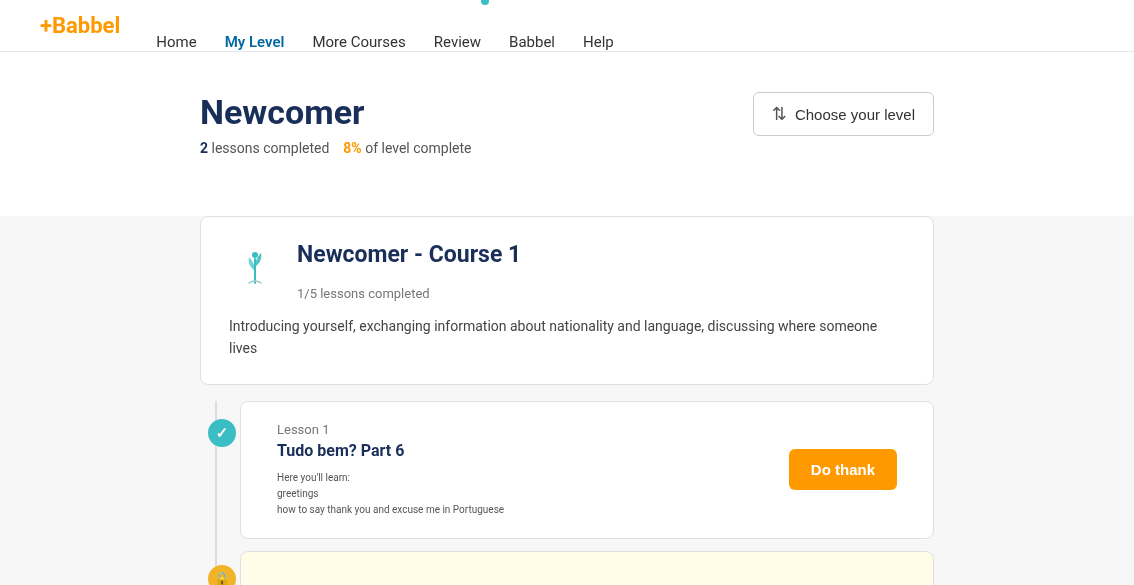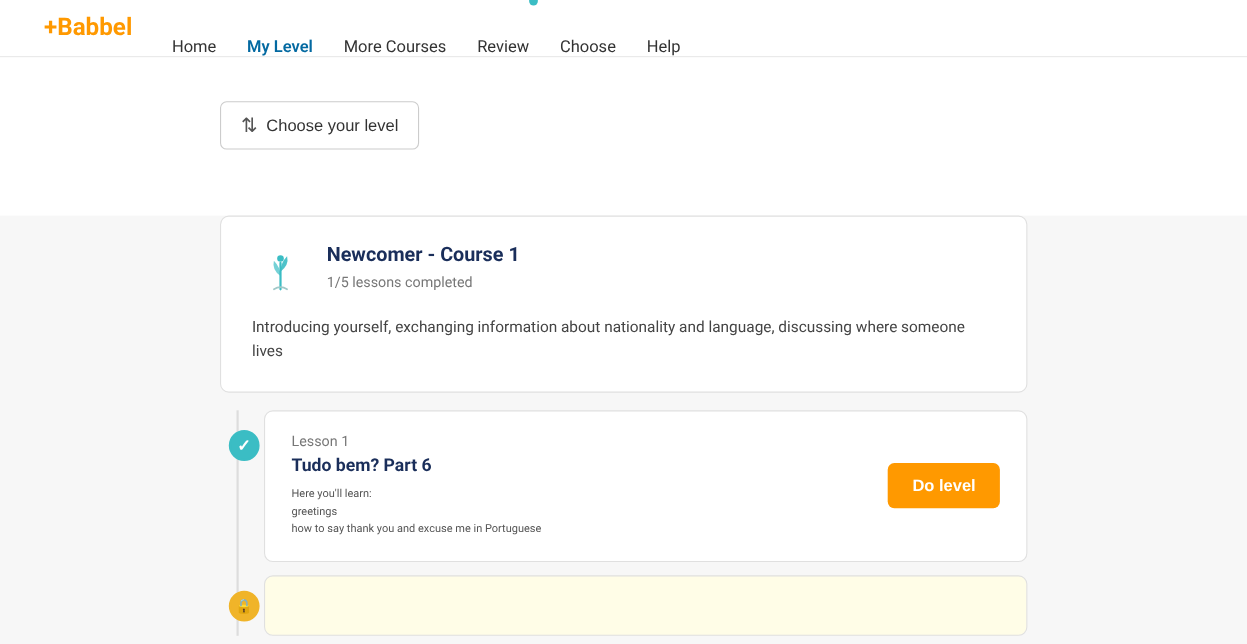--- a/index.html
+++ b/index.html
@@ -34,27 +34,27 @@
       padding: 10px 18px; background: #fff; cursor: pointer;
       font-size: 15px; color: #333; font-weight: 500; white-space: nowrap;
     }
     .swap-icon { font-size: 18px; color: #555; }
     .course-header { display: flex; align-items: flex-start; gap: 16px; margin-bottom: 14px; }
     .course-icon {
       width: 52px; height: 52px; flex-shrink: 0;
       display: flex; align-items: center; justify-content: center;
     }
     .course-icon svg { width: 48px; height: 48px; }
-    .course-info h2 { font-size: 18px; font-weight: 700; color: #1a2e5a; margin-bottom: 8px; }
+    .course-info h2 { font-size: 23px; font-weight: 700; color: #1a2e5a; margin-bottom: 18px; }
     .course-info .lessons-count { font-size: 13px; color: #777; }
     .course-desc { font-size: 14px; color: #444; line-height: 1.6; }
 
     .lesson-card {
       background: #fff; border: 1px solid #e0e0e0; border-radius: 8px;
-      padding: 20px 24px; display: flex; justify-content: space-between; align-items: center;
+      padding: 20px 36px; display: flex; justify-content: space-between; align-items: center;
       margin-bottom: 12px;
     }
     .lesson-card-left { flex: 1; }
     .lesson-number { font-size: 13px; color: #777; margin-bottom: 4px; }
     .lesson-title { font-size: 16px; font-weight: 700; color: #1a2e5a; margin-bottom: 10px; }
     .lesson-desc { font-size: 10px; color: #555; line-height: 1.6; }
 
     .do-again-btn {
       background: #f90; color: #fff; border: none; border-radius: 6px;
       padding: 12px 22px; font-size: 15px; font-weight: 600; cursor: pointer;
@@ -68,28 +68,38 @@
 <nav class="navbar">
   <a class="nav-logo"><span style="color:#f90;font-weight:700;">+Babbel</span></a>
   <div class="nav-links">
     <a class="nav-link">Home</a>
     <a class="nav-link active">My Level</a>
     <a class="nav-link">More Courses</a>
     <div class="nav-review-wrap">
       <a class="nav-link">Review</a>
       <span class="nav-dot"></span>
     </div>
-    <a class="nav-link">Choose</a>
+    <a class="nav-link">Babbel</a>
     <a class="nav-link">Help</a>
   </div>
 </nav>
 
 <div class="main">
 
   <div class="header-row">
+    <div class="header-left">
+      <h1>Newcomer</h1>
+      <div class="header-stats">
+        <strong>2</strong>
+        <span>lessons completed</span>
+        &nbsp;&nbsp;
+        <span class="pct" style="color:#f90;font-weight:700;">8%</span>
+        <span>of level complete</span>
+      </div>
+    </div>
     <button class="choose-level-btn">
       <span class="swap-icon">⇅</span>
       <span>Choose your level</span>
     </button>
   </div>
 
 </div>
 
 <div style="background:#f7f7f7; padding: 0 200px 40px 200px;">
 
@@ -131,21 +141,21 @@
       <div class="lesson-card">
         <div class="lesson-card-left">
           <div class="lesson-number">Lesson 1</div>
           <div class="lesson-title">Tudo bem? Part 6</div>
           <div class="lesson-desc">
             <span>Here you'll learn:</span><br>
             <span>greetings</span><br>
             <span>how to say thank you and excuse me in Portuguese</span>
           </div>
         </div>
-        <button class="do-again-btn">Do level</button>
+        <button class="do-again-btn">Do thank</button>
       </div>
     </div>
 
     <div style="position:relative;">
 
       <div style="position:absolute; left:-32px; top:14px; width:28px; height:28px; border-radius:50%; background:#f0b429; display:flex; align-items:center; justify-content:center; z-index:2; border:2px solid #f0b429;">
         <span style="color:#fff; font-size:13px;">🔒</span>
       </div>
 
       <div style="background:#fffde7; border:1px solid #e0e0e0; border-radius:8px; padding:20px 24px; min-height:55px;">

